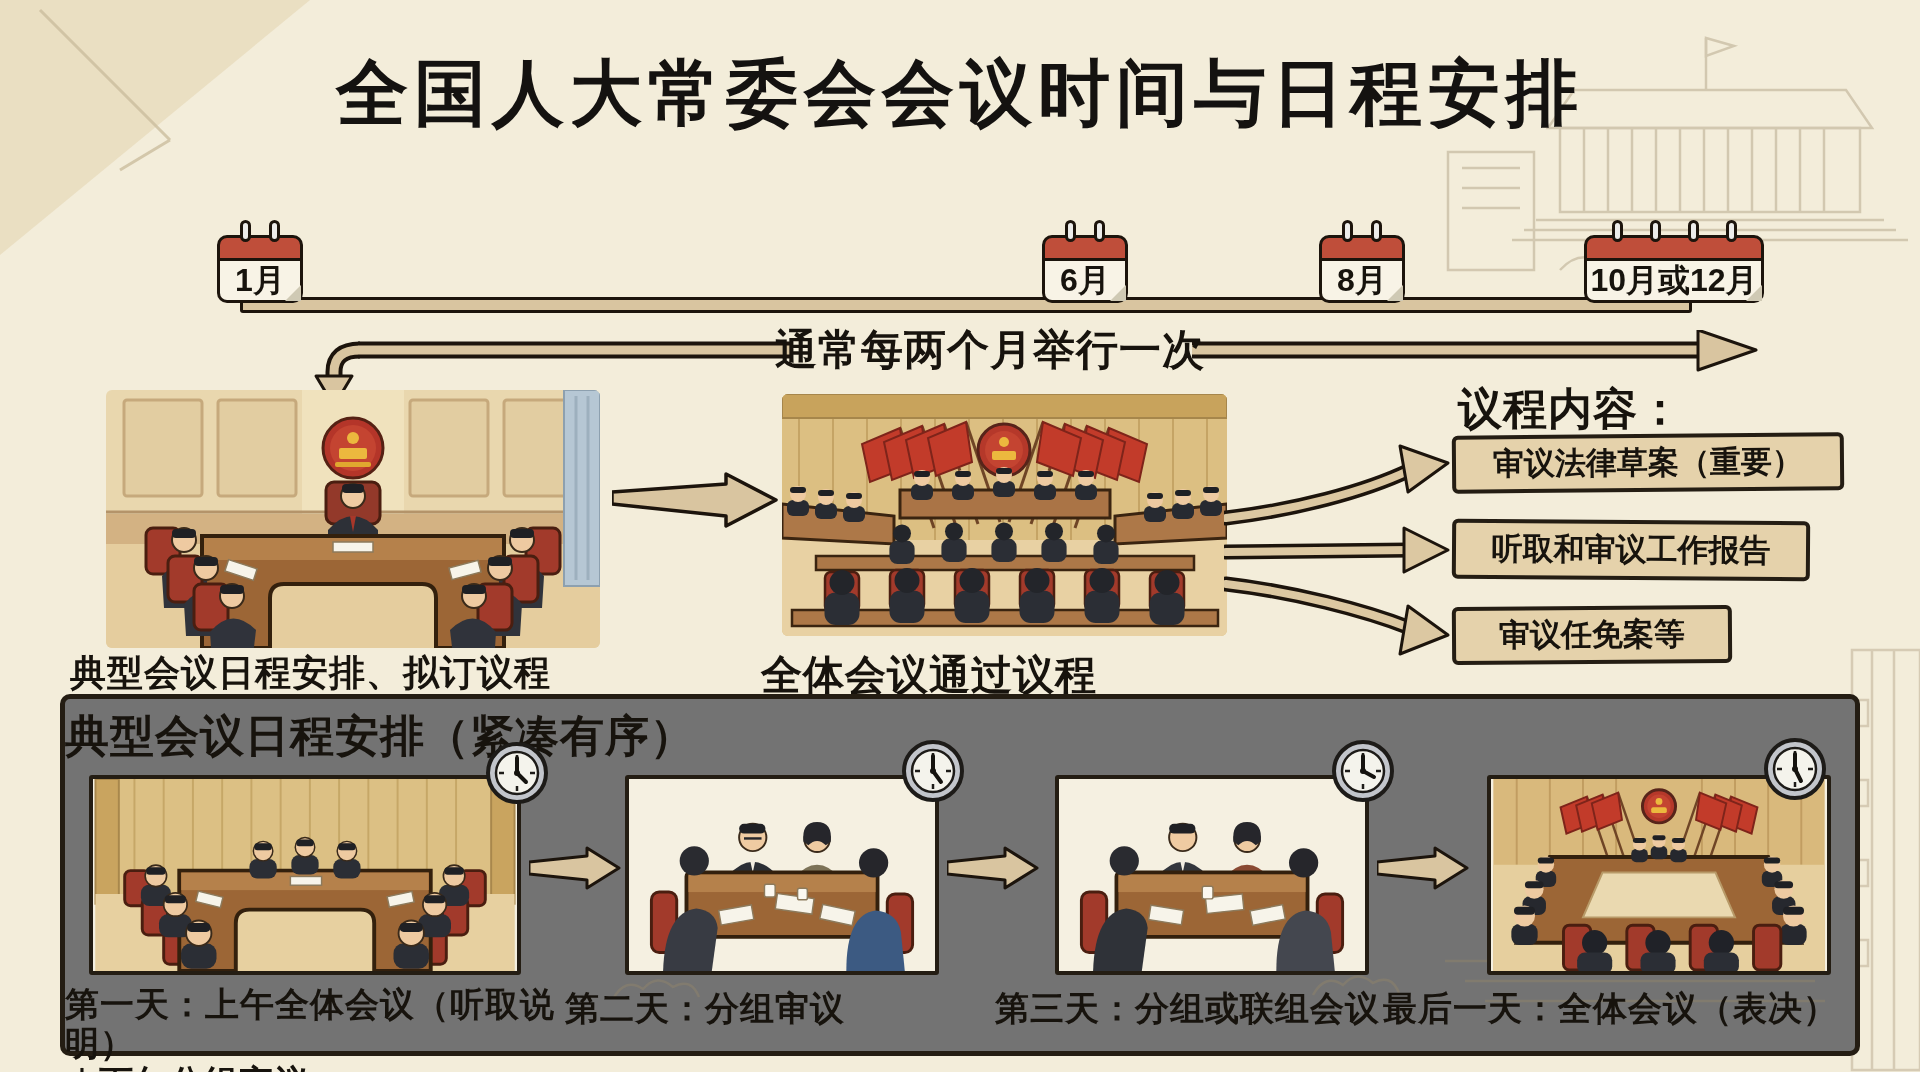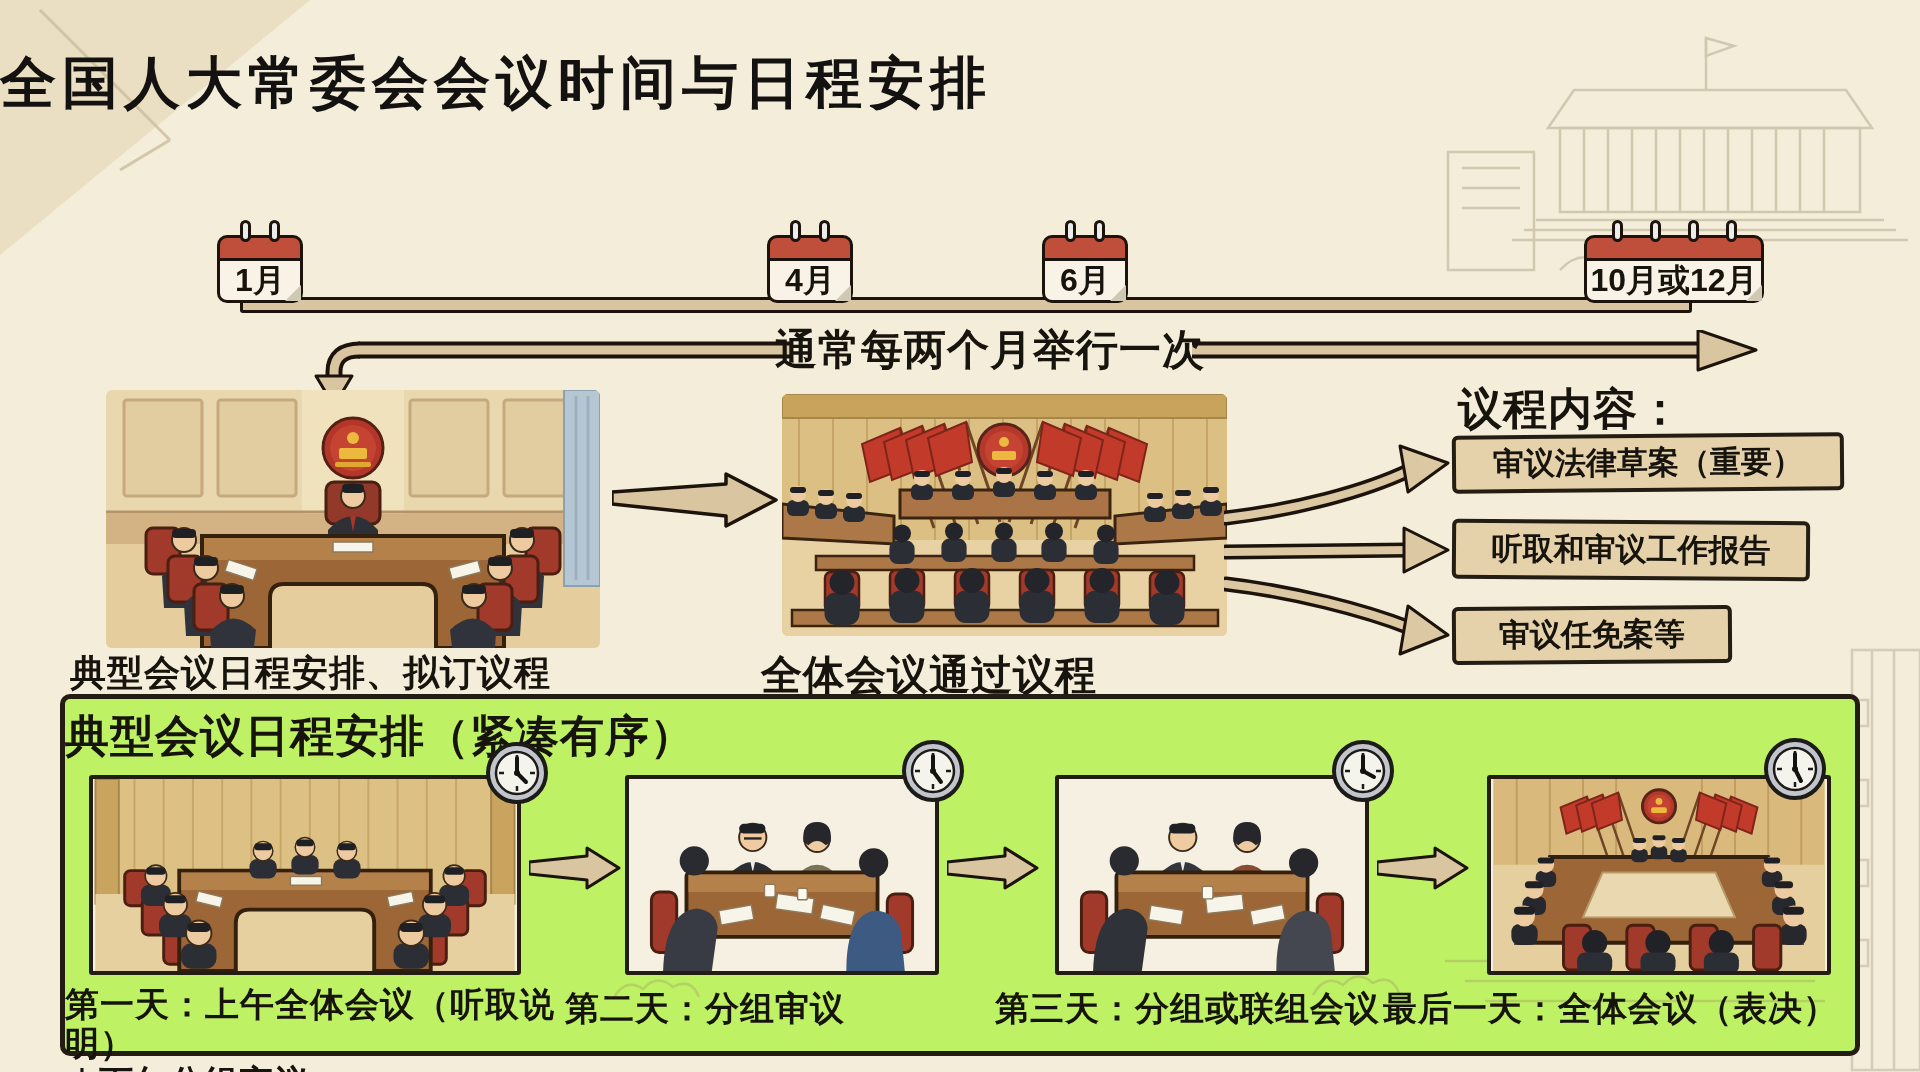--- a/index.html
+++ b/index.html
@@ -1,38 +1,38 @@
 <!DOCTYPE html>
 <html><head>
 <meta charset="utf-8">
 <style>
   *{box-sizing:border-box}
   html,body{margin:0;padding:0}
   body{font-family:"Liberation Sans","DejaVu Sans",sans-serif;background:#cfc6ae}
   #stage{position:relative;width:1920px;height:1072px;background:#f3edda;overflow:hidden;color:#17130d}
   .abs{position:absolute}
   .cap{font-weight:900;color:#17130d;text-align:left;line-height:1.15;letter-spacing:1px}
-  #title{top:46px;left:0;width:1920px;text-align:left;font-size:56px;font-weight:900;letter-spacing:6px;color:#141210}
+  #title{top:46px;left:0;width:1920px;text-align:center;font-size:72px;font-weight:900;letter-spacing:6px;color:#141210}
   
   #tl-bar{left:240px;top:297px;width:1452px;height:16px;background:#d9c5a0;border:3px solid #1c140c;border-radius:3px;z-index:1}
   .cal{top:220px;z-index:2}
   .pins{display:flex;justify-content:space-around;height:22px;position:relative;z-index:3;margin-bottom:-7px;padding:0 14px}
   .pin{width:11px;height:22px;background:#ececea;border:3px solid #1c140c;border-radius:6px}
   .cal-top{height:26px;background:#bf4e3a;border:3px solid #1c140c;border-radius:10px 10px 0 0}
   .cal-body{position:relative;height:42px;background:#f8f3e6;border:3px solid #1c140c;border-top:none;border-radius:0 0 10px 10px;display:flex;align-items:center;justify-content:center;font-size:32px;font-weight:900;overflow:hidden}
   .fold{position:absolute;right:0;bottom:0;width:16px;height:16px;background:#cfc9b4;clip-path:polygon(100% 0,100% 100%,0 100%)}
   #freq-label{left:775px;top:326px;width:430px;font-size:42px;z-index:2}
   
   .scene{border-radius:6px;overflow:hidden;z-index:1}
   #cap1{left:70px;top:652px;width:580px;font-size:36px}
   #cap2{left:761px;top:652px;width:400px;font-size:41px}
   #agenda-head{left:1458px;top:384px;width:320px;font-size:44px;text-align:left}
   .agenda-box{background:#e5d2ab;border:4px solid #241d13;border-radius:6px;display:flex;align-items:center;justify-content:center;font-size:31px;font-weight:900;z-index:2}
   
-  #panel{left:60px;top:694px;width:1800px;height:362px;background:#bef264;border:5px solid #241d13;border-radius:10px;z-index:2}
+  #panel{left:60px;top:694px;width:1800px;height:362px;background:#737373;border:5px solid #241d13;border-radius:10px;z-index:2}
   #panel-title{left:0;top:12px;width:1790px;font-size:44px}
   .day-scene{top:76px;height:200px;border:4px solid #241d13;border-radius:3px;overflow:hidden;z-index:2;background:#f5f0e1}
   .clockbox{width:64px;height:64px;z-index:4}
   .day-cap{font-size:34px;z-index:3}
   .mini-arrow{top:146px;z-index:2}
   svg{display:block}
 </style>
 </head>
 <body>
 
@@ -81,36 +81,36 @@
 
   <div class="cal abs" style="left:217px;width:86px">
     <div class="pins">
         <span class="pin"></span>
         <span class="pin"></span>
       </div>
     <div class="cal-top"></div>
     <div class="cal-body">1月</div>
     <i class="fold abs" style="right:2px;bottom:2px"></i>
   </div>
-  <div class="cal abs" style="left:767px;width:86px">
-    <div class="pins">
-        <span class="pin"></span>
-        <span class="pin"></span>
-      </div>
-    <div class="cal-top"></div>
-    <div class="cal-body">4月</div>
-    <i class="fold abs" style="right:2px;bottom:2px"></i>
-  </div>
   <div class="cal abs" style="left:1042px;width:86px">
     <div class="pins">
         <span class="pin"></span>
         <span class="pin"></span>
       </div>
     <div class="cal-top"></div>
     <div class="cal-body">6月</div>
+    <i class="fold abs" style="right:2px;bottom:2px"></i>
+  </div>
+  <div class="cal abs" style="left:1319px;width:86px">
+    <div class="pins">
+        <span class="pin"></span>
+        <span class="pin"></span>
+      </div>
+    <div class="cal-top"></div>
+    <div class="cal-body">8月</div>
     <i class="fold abs" style="right:2px;bottom:2px"></i>
   </div>
   <div class="cal abs" style="left:1584px;width:180px">
     <div class="pins">
         <span class="pin"></span>
         <span class="pin"></span>
         <span class="pin"></span>
         <span class="pin"></span>
       </div>
     <div class="cal-top"></div>

